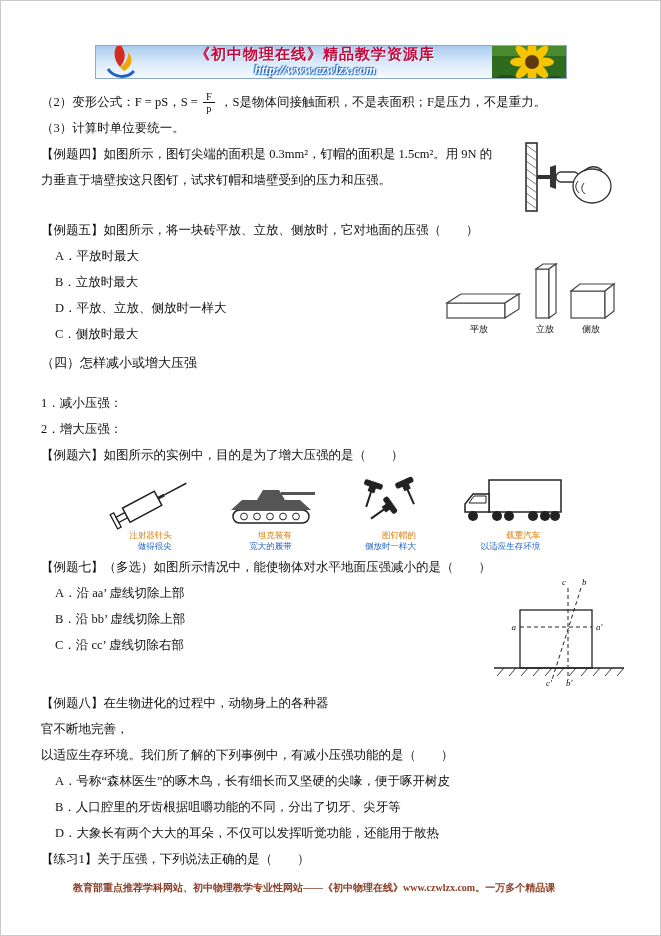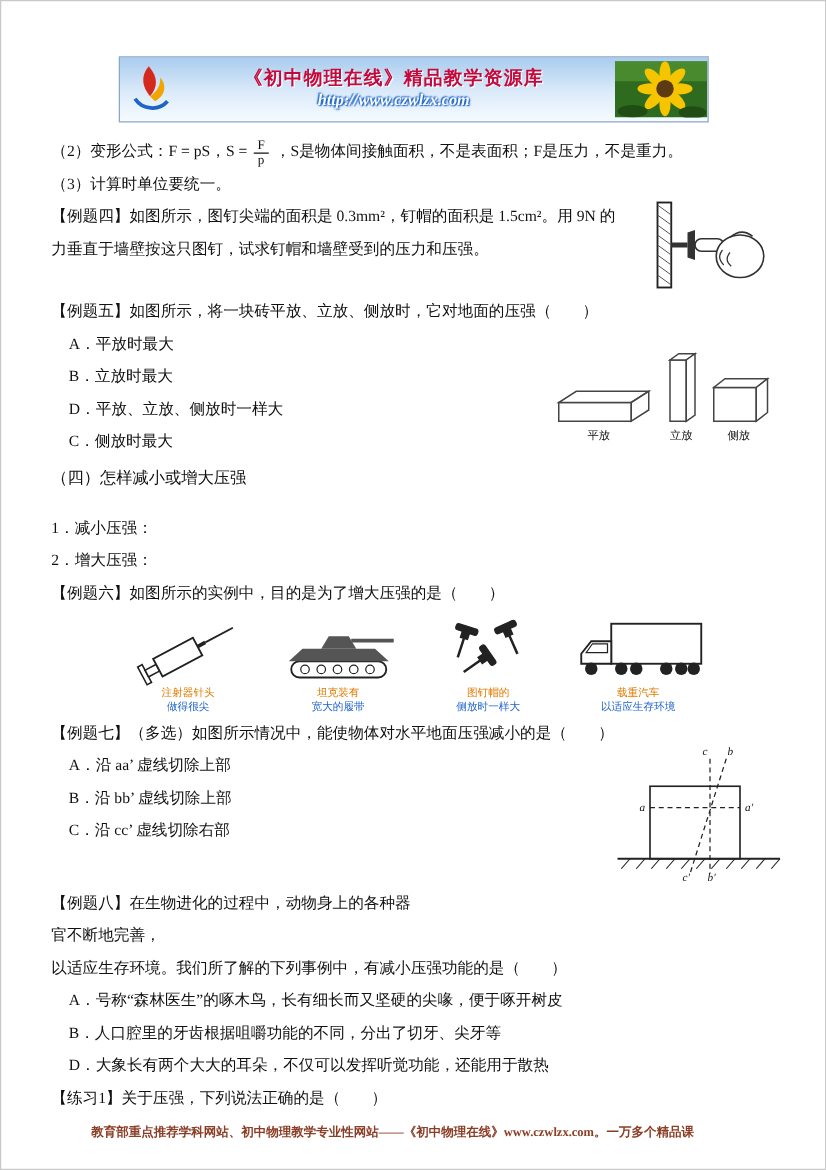--- a/index.html
+++ b/index.html
@@ -9,21 +9,21 @@
     border: 1px solid #c9c9c9;
     background: #fff;
     overflow: hidden;
     position: relative;
     font-family: "Liberation Serif", "DejaVu Serif", serif;
     color: #111;
     font-size: 12.5px;
   }
   
   .banner {
-    width: 472px; height: 53px;
+    width: 472px; height: 34px;
     margin: 44px auto 10px auto;
     border: 1px solid #8aa6c8;
     display: flex; align-items: center;
     background: linear-gradient(180deg, #a9ccee 0%, #dcebfa 55%, #f6fbff 100%);
     overflow: hidden;
   }
   .banner-logo { flex: 0 0 auto; margin-left: 3px; }
   .banner-center { flex: 1; text-align: center; line-height: 1.15; }
   .banner-title {
     font-size: 15px; font-weight: bold; letter-spacing: 1px;
@@ -44,21 +44,21 @@
     line-height: 1.05; font-size: 10.5px; margin: 0 2px;
   }
   .frac .num { display: block; border-bottom: 1px solid #111; padding: 0 3px; }
   .frac .den { display: block; padding: 0 3px; }
   .ex4 { min-height: 76px; line-height: 26px; }
   .ex4 .fig { float: right; margin: 0 0 0 8px; }
   .ex5 { position: relative; clear: both; }
   .ex5 .fig { position: absolute; right: -6px; top: 36px; }
   .fig-row { display: flex; justify-content: center; gap: 16px; margin: 4px 0 2px 0; }
   .fig-item { display: flex; flex-direction: column; align-items: center; width: 104px; }
-  .caption { font-size: 8.5px; line-height: 11px; text-align: center; font-family: "Liberation Sans", sans-serif; }
+  .caption { font-size: 8.5px; line-height: 11px; text-align: right; font-family: "Liberation Sans", sans-serif; }
   .cap1 { color: #e07b00; }
   .cap2 { color: #1f63c8; }
   .ex7 { position: relative; min-height: 136px; }
   .ex7 .fig { position: absolute; right: -10px; top: 22px; }
   .ex8-line1 { display: flex; justify-content: space-between; line-height: 26px; flex-direction: column; }
   .footer {
     margin: 8px 72px 0 72px;
     font-size: 10px; line-height: 15px; font-weight: bold;
     color: #8b3e26;
   }

